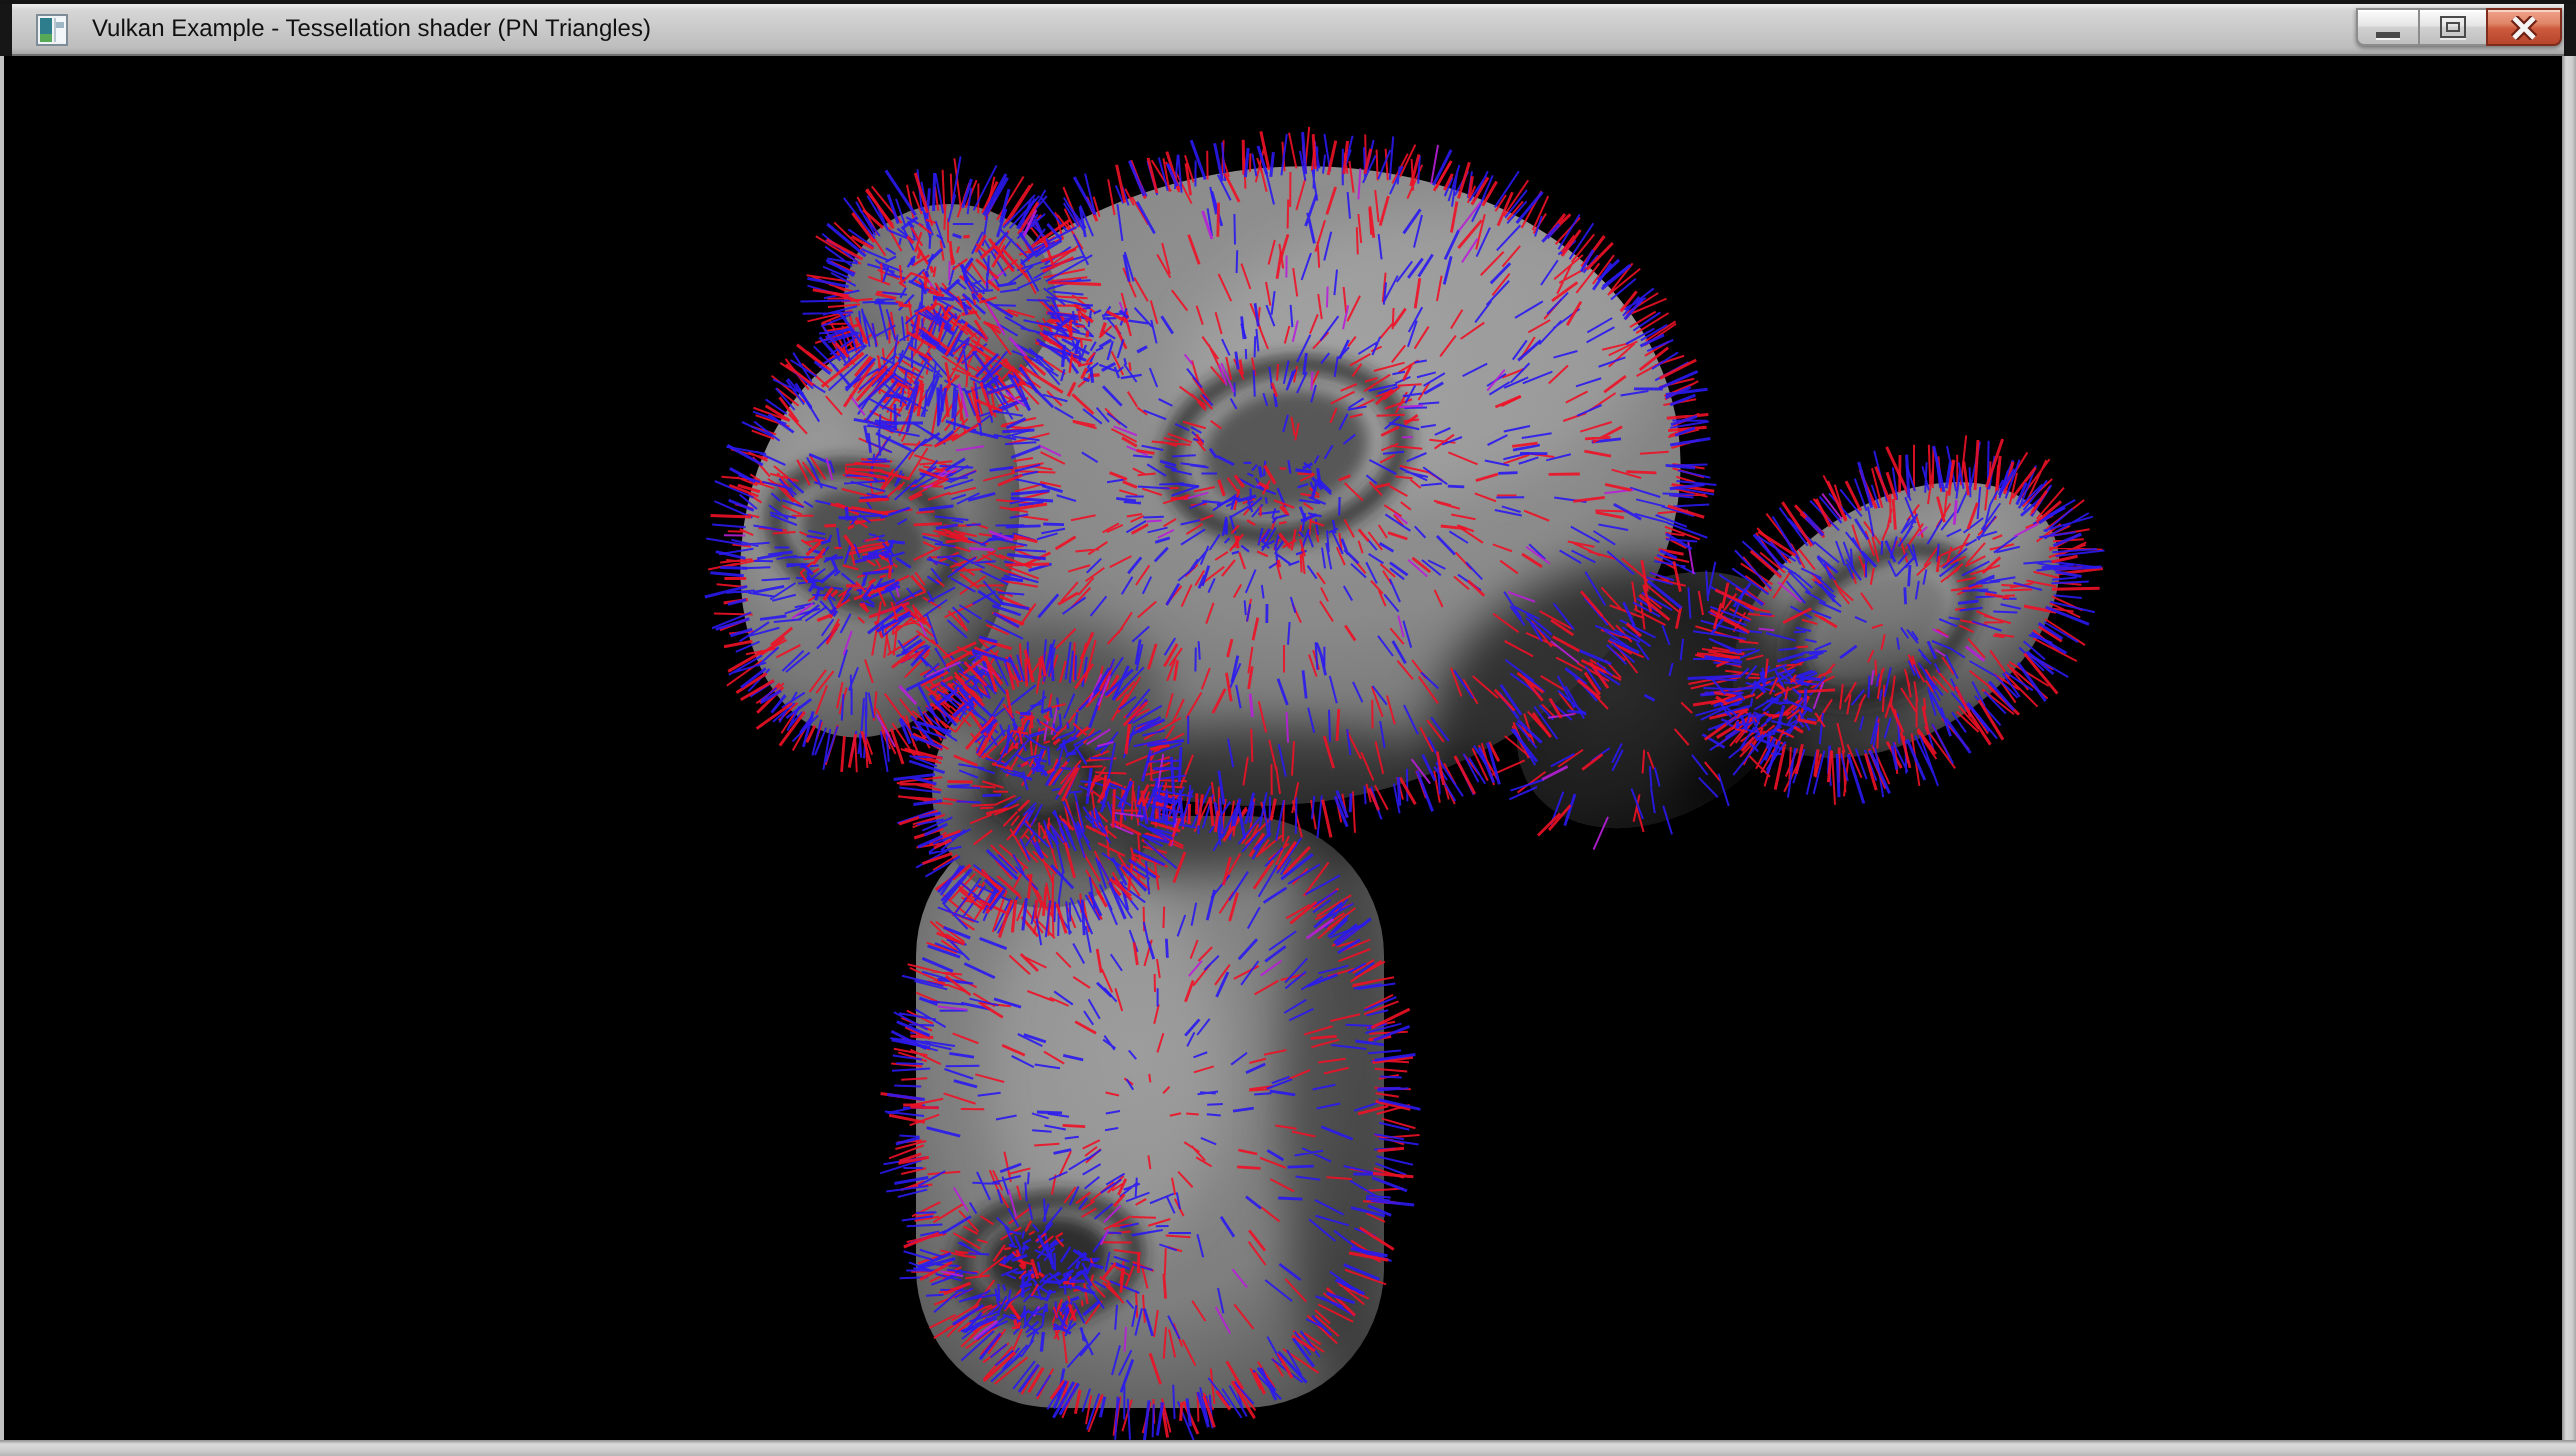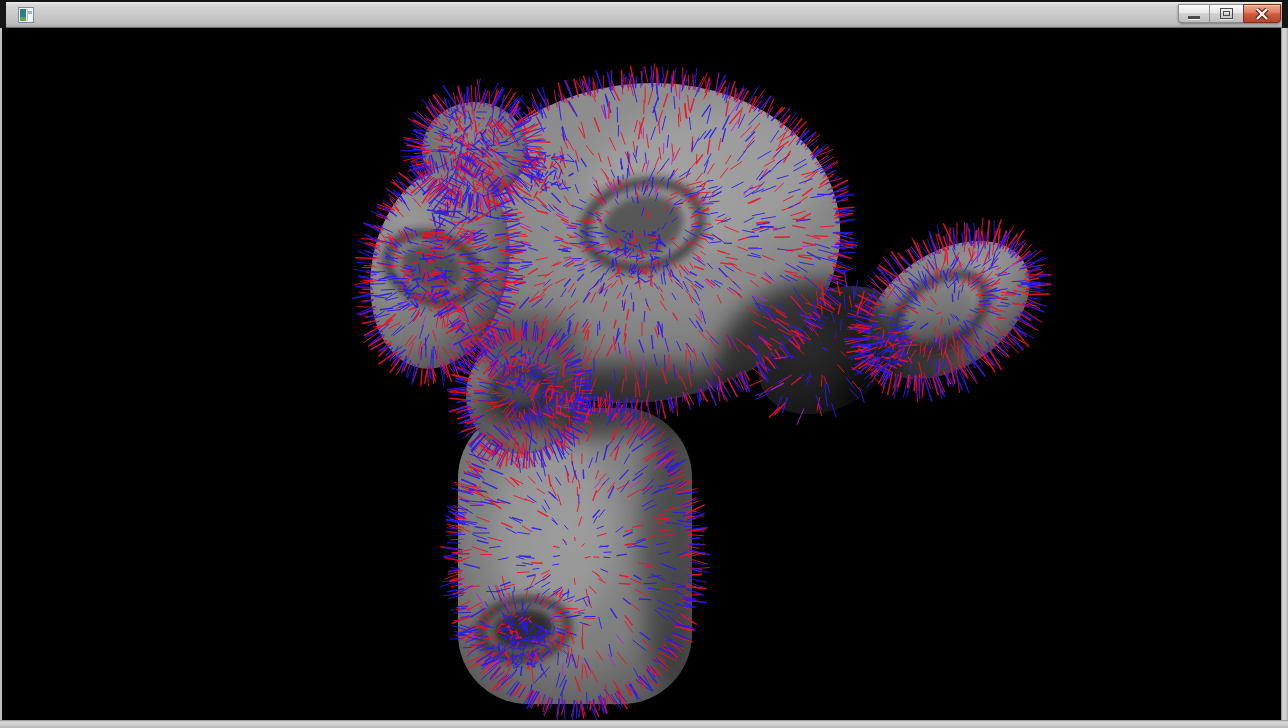--- a/index.html
+++ b/index.html
@@ -54,20 +54,21 @@
   <div class="frame-left-dark"></div>
   <div class="frame-right-dark"></div>
 
   <div class="titlebar">
     <span class="app-icon">
       <span class="a"></span>
         <span class="b"></span>
         <span class="c"></span>
         <span class="d"></span>
     </span>
+    <span class="win-title">Vulkan Example - Tessellation shader (PN Triangles)</span>
     <div class="controls">
       <div class="cbtn min" aria-label="Minimize">
         <span class="glyph-min"></span>
       </div>
       <div class="cbtn max" aria-label="Maximize">
         <span class="glyph-max"></span>
       </div>
       <div class="cbtn close" aria-label="Close">
         <svg width="14" height="12" viewBox="0 0 14 12">
           <path d="M2,1 L12,11 M12,1 L2,11" stroke="#6d2114" stroke-width="4.6" fill="none"></path>

